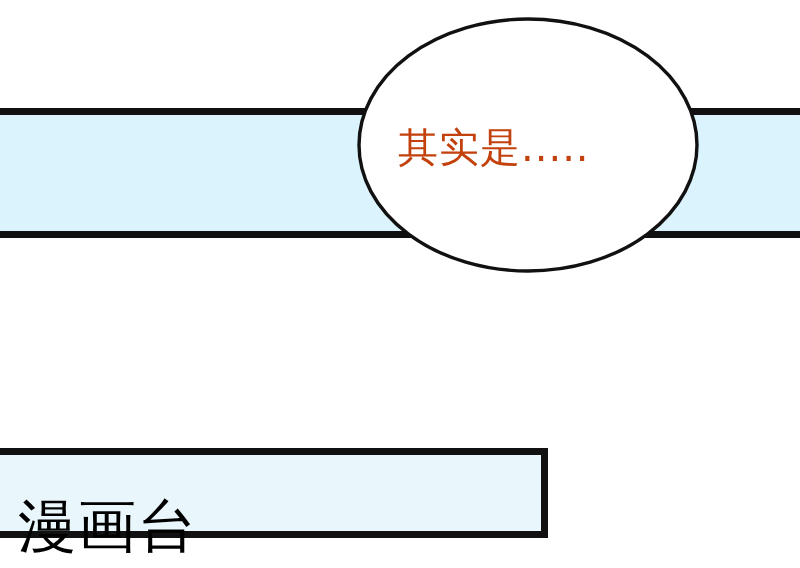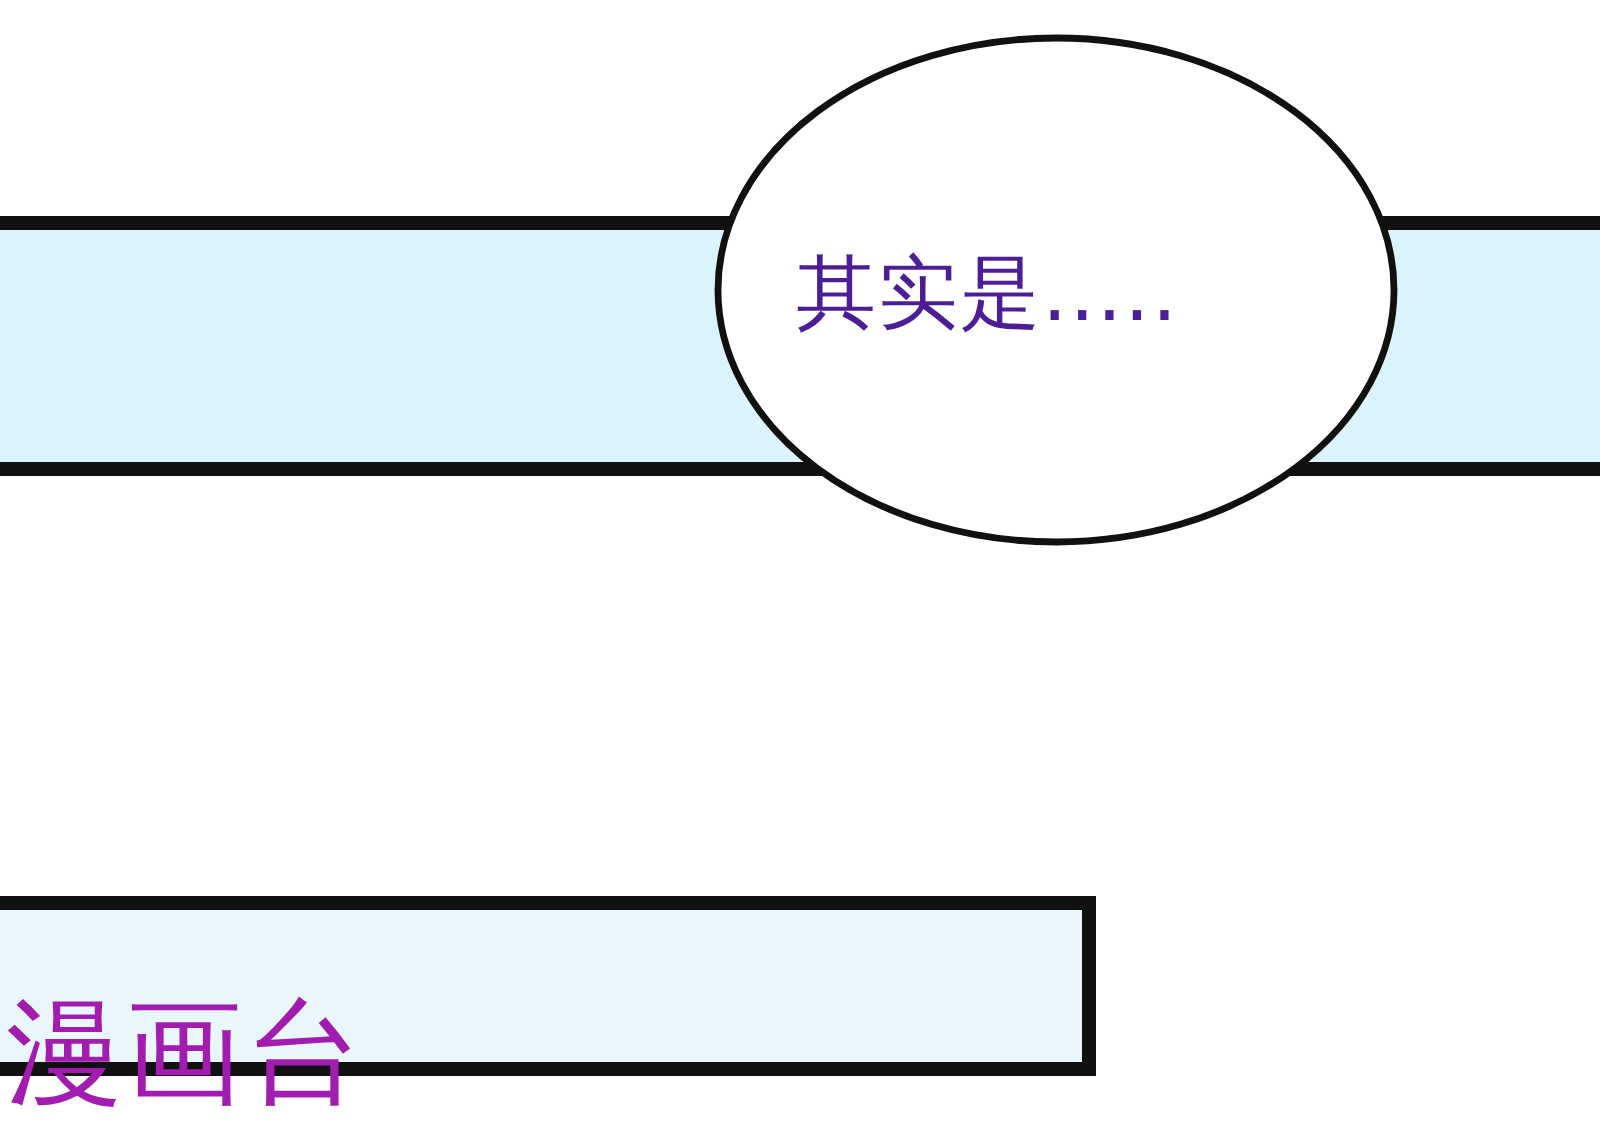--- a/index.html
+++ b/index.html
@@ -38,26 +38,26 @@
     width: 553px;
     height: 90px;
     background: #e9f7fd;
     border: 7px solid #111111;
     border-left: 0;
   }
 
   
   #watermark {
     position: absolute;
-    left: 3px;
+    left: 18px;
     top: 492px;
     font-size: 58px;
     line-height: 68px;
     letter-spacing: 2px;
-    color: #a21caf;
+    color: #000000;
     font-family: "DejaVu Sans", sans-serif;
     font-weight: 400;
     white-space: nowrap;
     user-select: none;
   }
 
   
   #speech-balloon {
     position: absolute;
     left: 356px;
@@ -71,21 +71,21 @@
     height: 100%;
   }
   #balloon-text {
     position: absolute;
     left: 398px;
     top: 120px;
     width: 290px;
     font-family: "DejaVu Sans", sans-serif;
     font-size: 40px;
     line-height: 54px;
-    color: #4c1d95;
+    color: #c2410c;
     letter-spacing: 1px;
     white-space: nowrap;
   }
 </style>
 </head>
 <body>
 
 <div id="page">
 
   <div class="panel" id="panel-top"></div>

